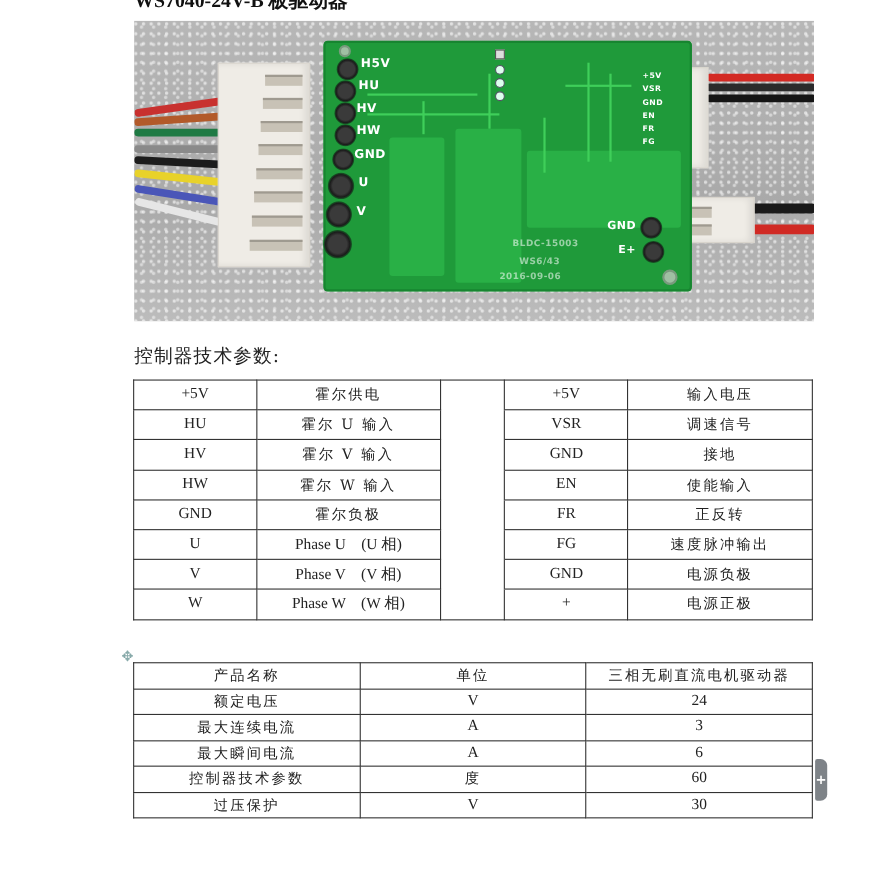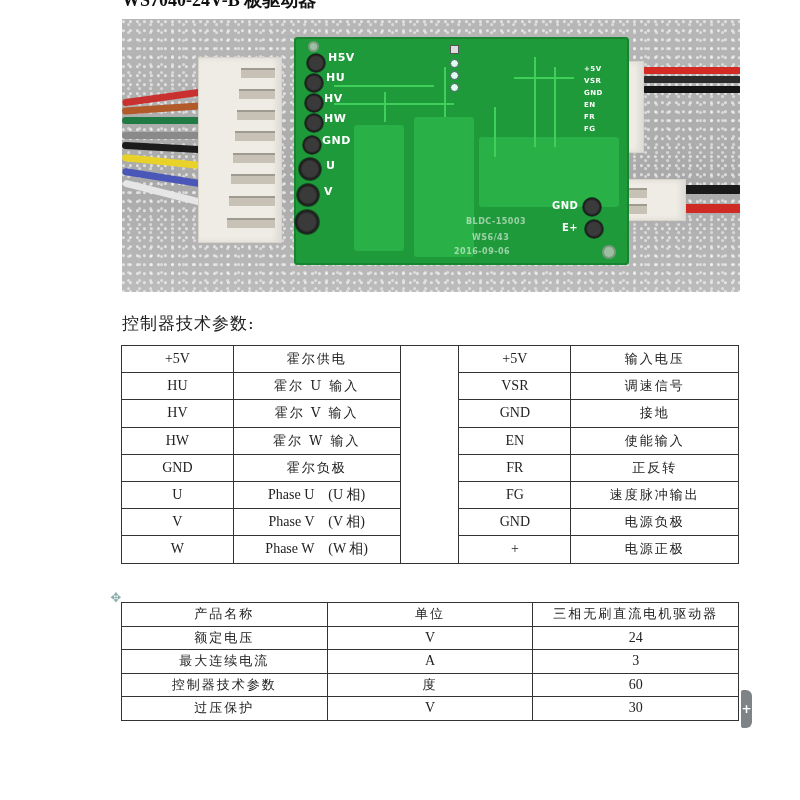--- a/index.html
+++ b/index.html
@@ -274,20 +274,25 @@
       <td class="cn">额定电压</td>
       <td>V</td>
       <td>24</td>
     </tr>
     <tr>
       <td class="cn">最大连续电流</td>
       <td>A</td>
       <td>3</td>
     </tr>
     <tr>
+      <td class="cn">最大瞬间电流</td>
+      <td>A</td>
+      <td>6</td>
+    </tr>
+    <tr>
       <td class="cn">控制器技术参数</td>
       <td class="cn">度</td>
       <td>60</td>
     </tr>
     <tr>
       <td class="cn">过压保护</td>
       <td>V</td>
       <td>30</td>
     </tr>
   </tbody>

